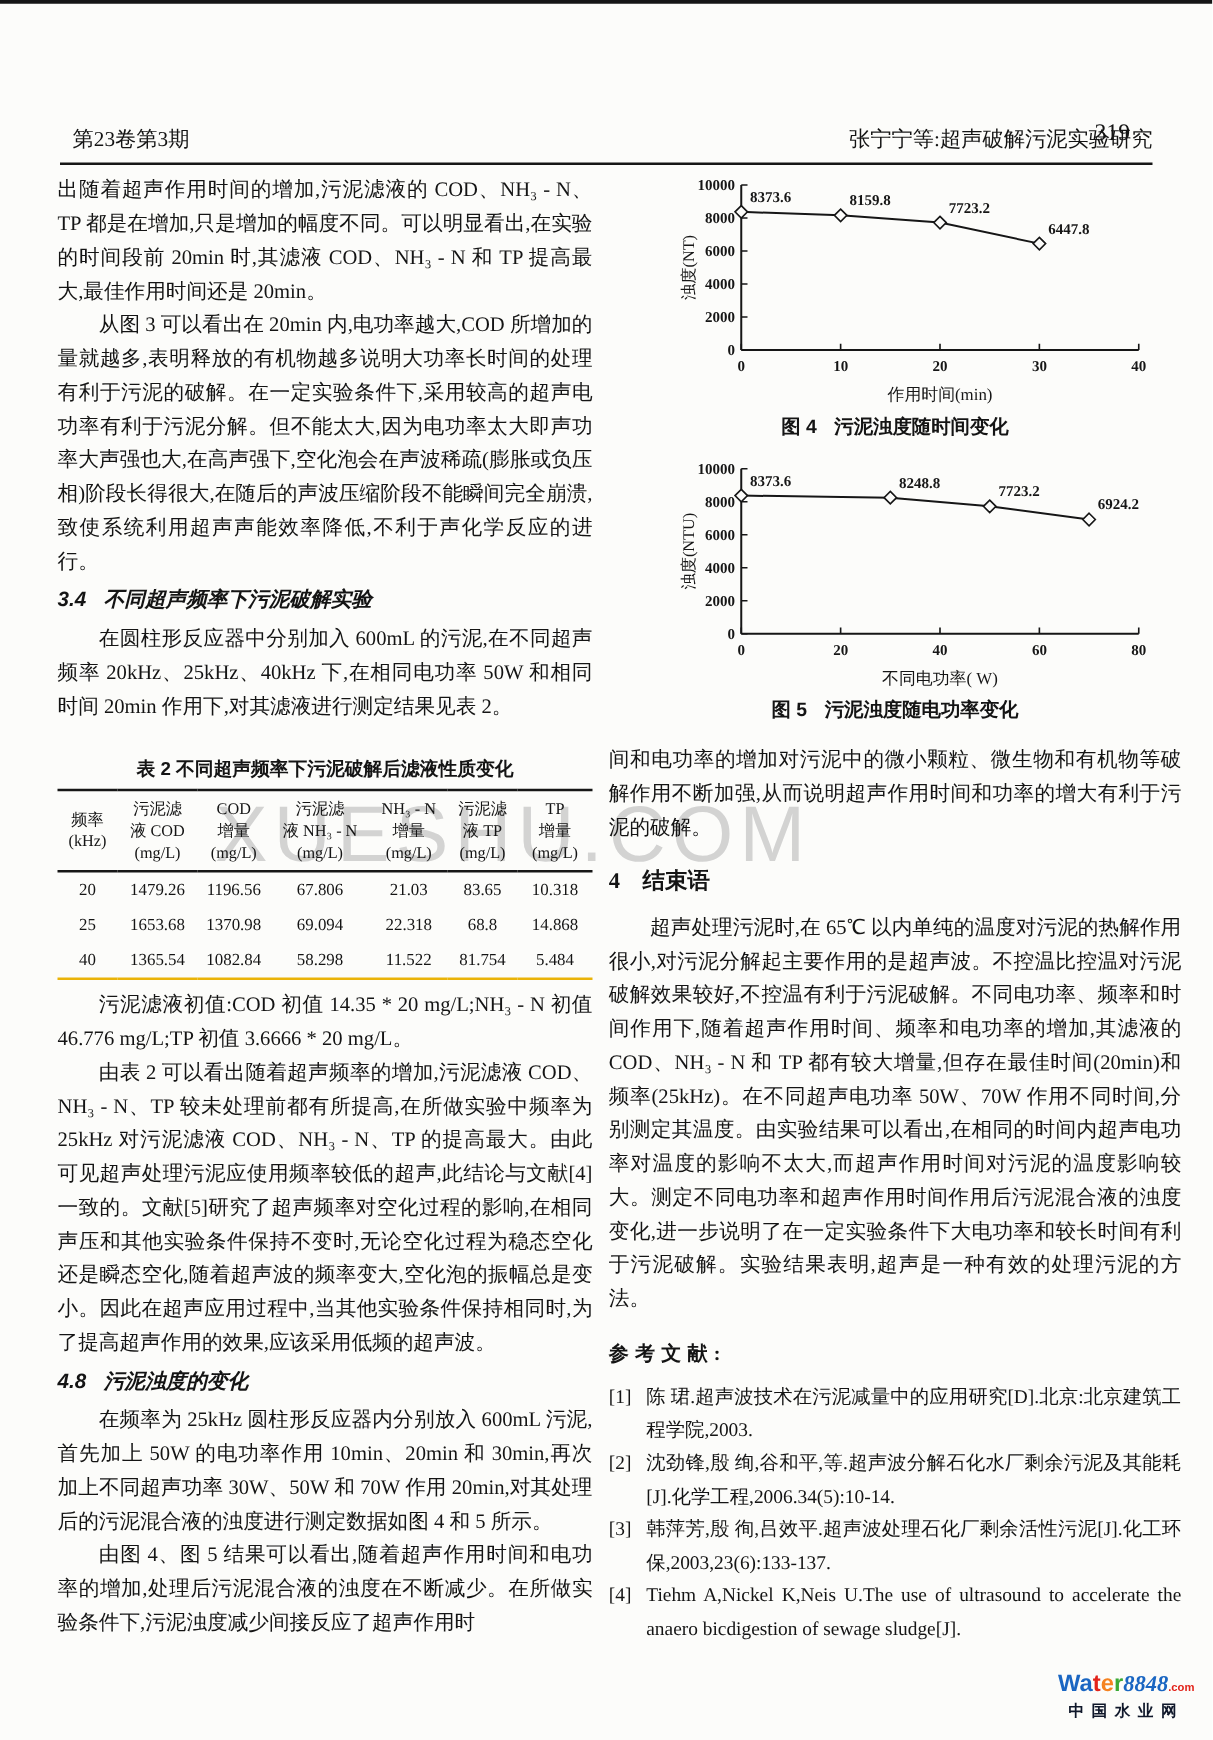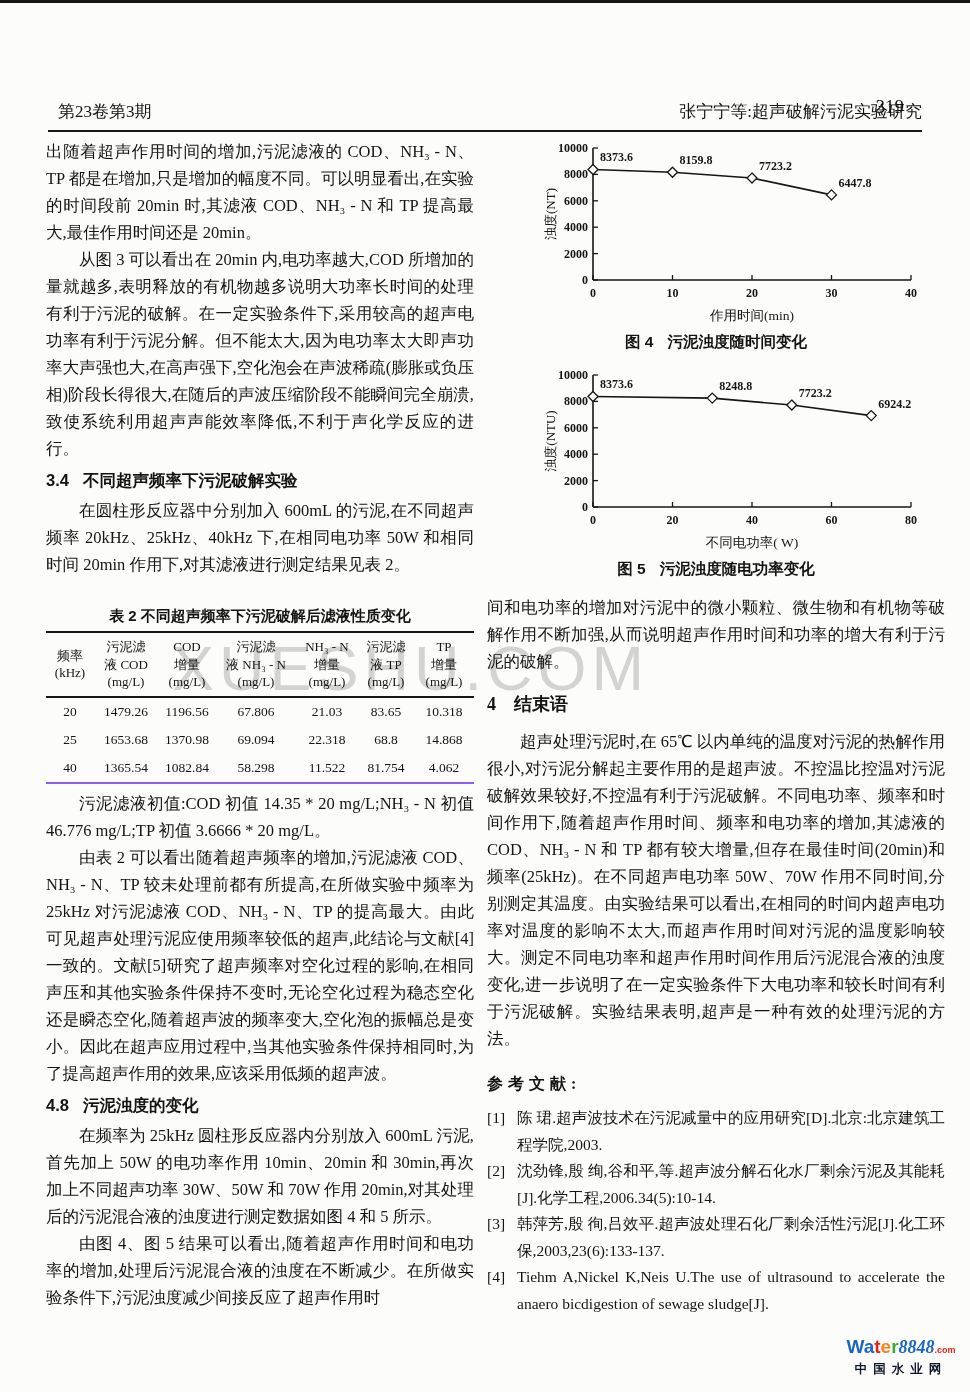--- a/index.html
+++ b/index.html
@@ -31,37 +31,37 @@
   
   .col{position:absolute;z-index:1;font-size:16.5px;line-height:27px;text-align:justify;}
   .col-left{left:46px;top:138px;width:428px;}
   .col-right{left:487px;top:140px;width:458px;}
 
   .para{margin:0;text-indent:2em;}
   .para.no-indent{text-indent:0;}
 
   .sec-heading{
     font-family:"Liberation Sans", sans-serif;font-weight:bold;
-    font-size:16.5px;margin:5px 0 3px;text-indent:0;text-align:left;
+    font-size:16.5px;margin:5px 0 3px;text-indent:0;text-align:left;font-style:italic;
   }
   .sec-heading .sec-num{margin-right:14px;}
 
   .big-heading{
     font-weight:bold;font-size:18px;margin:16px 0 10px;text-indent:0;text-align:left;
   }
   .big-heading .sec-num{margin-right:18px;}
 
   
   .table-caption{
     font-family:"Liberation Sans", sans-serif;font-weight:bold;
     font-size:15px;text-align:center;margin:24px 0 2px;text-indent:0;
   }
   table.table2{
     width:100%;border-collapse:collapse;
-    border-top:2px solid #161616;border-bottom:2px solid #8b5cf6;
+    border-top:2px solid #161616;border-bottom:2px solid #eab308;
     font-size:13px;line-height:1.35;margin-bottom:6px;
   }
   table.table2 th{
     font-weight:normal;white-space:pre-line;vertical-align:middle;
     padding:5px 1px;border-bottom:2px solid #161616;text-align:center;
   }
   table.table2 td{padding:5px 1px;text-align:center;font-size:13.5px;}
 
   
   .figure{margin:0 0 4px 0;}
@@ -162,21 +162,21 @@
             <td>68.8</td>
             <td>14.868</td>
           </tr>
           <tr>
             <td>40</td>
             <td>1365.54</td>
             <td>1082.84</td>
             <td>58.298</td>
             <td>11.522</td>
             <td>81.754</td>
-            <td>4.062</td>
+            <td>5.484</td>
           </tr>
         </tbody>
     </table>
 
     <p class="para">污泥滤液初值:COD 初值 14.35 * 20 mg/L;NH₃ - N 初值 46.776 mg/L;TP 初值 3.6666 * 20 mg/L。</p>
     <p class="para">由表 2 可以看出随着超声频率的增加,污泥滤液 COD、NH₃ - N、TP 较未处理前都有所提高,在所做实验中频率为 25kHz 对污泥滤液 COD、NH₃ - N、TP 的提高最大。由此可见超声处理污泥应使用频率较低的超声,此结论与文献[4]一致的。文献[5]研究了超声频率对空化过程的影响,在相同声压和其他实验条件保持不变时,无论空化过程为稳态空化还是瞬态空化,随着超声波的频率变大,空化泡的振幅总是变小。因此在超声应用过程中,当其他实验条件保持相同时,为了提高超声作用的效果,应该采用低频的超声波。</p>
     <p class="sec-heading"><span class="sec-num">4.8</span><span>污泥浊度的变化</span></p>
     <p class="para">在频率为 25kHz 圆柱形反应器内分别放入 600mL 污泥,首先加上 50W 的电功率作用 10min、20min 和 30min,再次加上不同超声功率 30W、50W 和 70W 作用 20min,对其处理后的污泥混合液的浊度进行测定数据如图 4 和 5 所示。</p>
     <p class="para">由图 4、图 5 结果可以看出,随着超声作用时间和电功率的增加,处理后污泥混合液的浊度在不断减少。在所做实验条件下,污泥浊度减少间接反应了超声作用时</p>
   </div>

